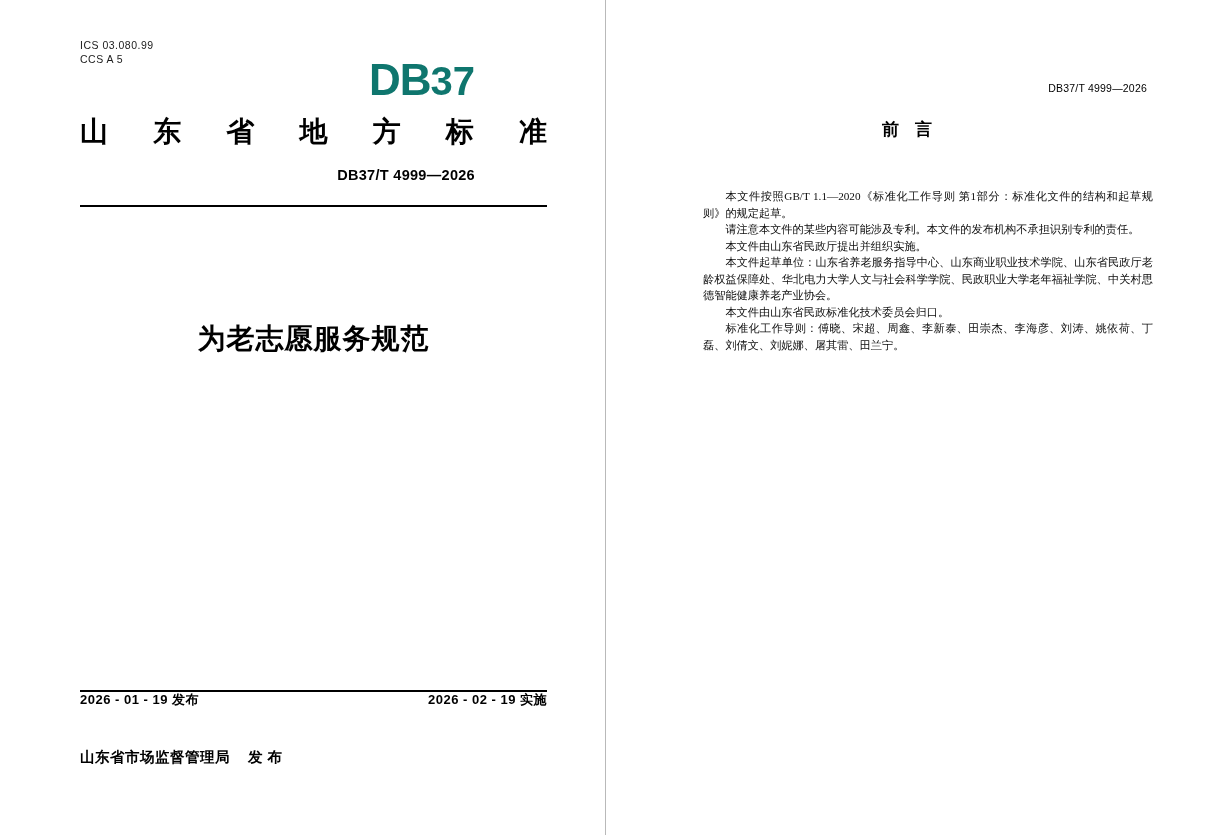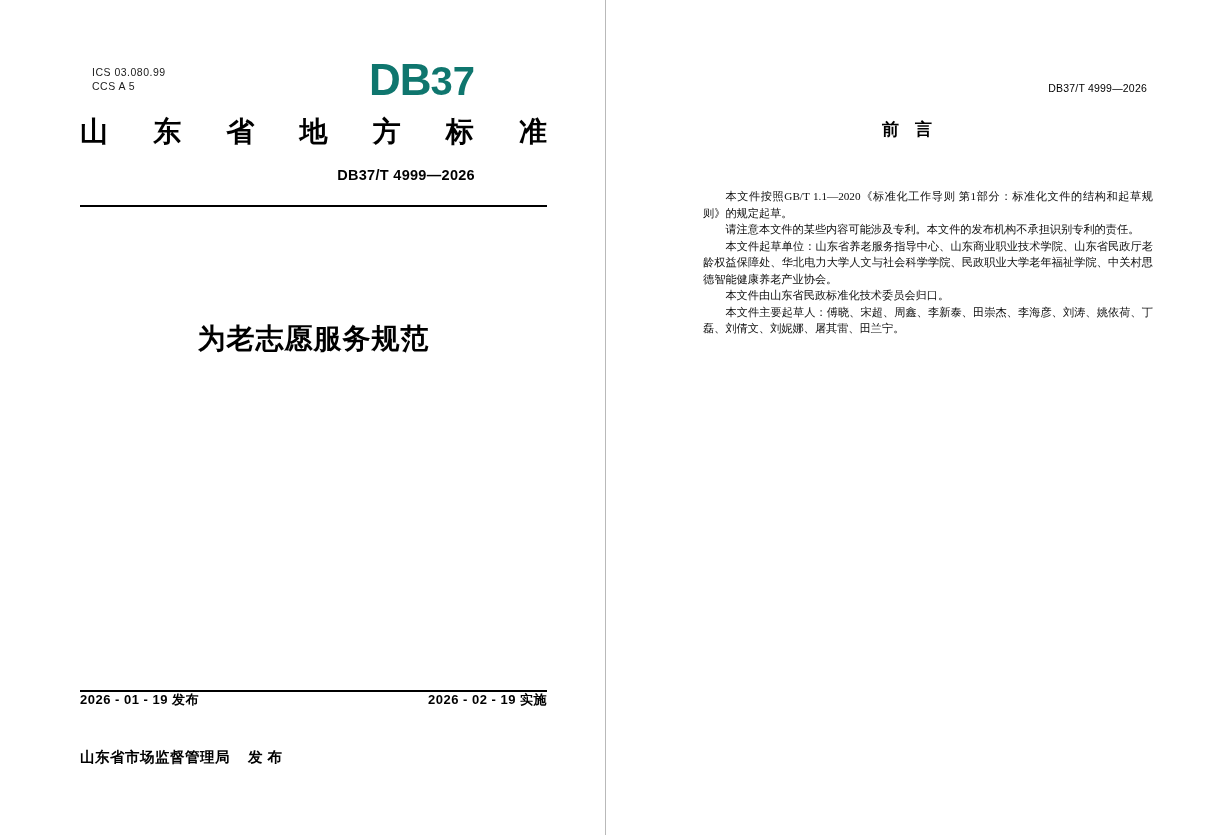--- a/index.html
+++ b/index.html
@@ -38,27 +38,26 @@
   .cover-inner {
     position: absolute;
     left: 80px;
     top: 0;
     width: 467px;
     height: 835px;
   }
   .ics-block {
     position: absolute;
     top: 38px;
-    left: 12px;
+    left: 0;
     font-family: "Liberation Sans", sans-serif;
     font-size: 10.5px;
     line-height: 14px;
     letter-spacing: 0.5px;
     color: #1a1a1a;
-    margin-top: 27px;
   }
   .db37 {
     position: absolute;
     top: 58px;
     right: 72px;
     font-family: "Liberation Sans", sans-serif;
     font-weight: bold;
     font-size: 44px;
     letter-spacing: -1px;
     color: #0f766e;
@@ -252,20 +251,21 @@
 
     <div class="fw-header">DB37/T  4999—2026</div>
 
     <div class="fw-title">
       <span>前</span><span class="gap"></span><span>言</span>
     </div>
 
     <div class="fw-body">
       <p>本文件按照GB/T 1.1—2020《标准化工作导则  第1部分：标准化文件的结构和起草规则》的规定起草。</p>
       <p>请注意本文件的某些内容可能涉及专利。本文件的发布机构不承担识别专利的责任。</p>
+      <p>本文件由山东省民政厅提出并组织实施。</p>
       <p>本文件起草单位：山东省养老服务指导中心、山东商业职业技术学院、山东省民政厅老龄权益保障处、华北电力大学人文与社会科学学院、民政职业大学老年福祉学院、中关村思德智能健康养老产业协会。</p>
       <p>本文件由山东省民政标准化技术委员会归口。</p>
-      <p>本文件主要起草人：傅晓、宋超、周鑫、李新泰、田崇杰、李海彦、刘涛、姚依荷、丁磊、刘倩文、刘妮娜、屠其雷、田兰宁。</p>
+      <p>标准化工作导则：傅晓、宋超、周鑫、李新泰、田崇杰、李海彦、刘涛、姚依荷、丁磊、刘倩文、刘妮娜、屠其雷、田兰宁。</p>
     </div>
 
   </div>
 
 </div>
 
 </body></html>

